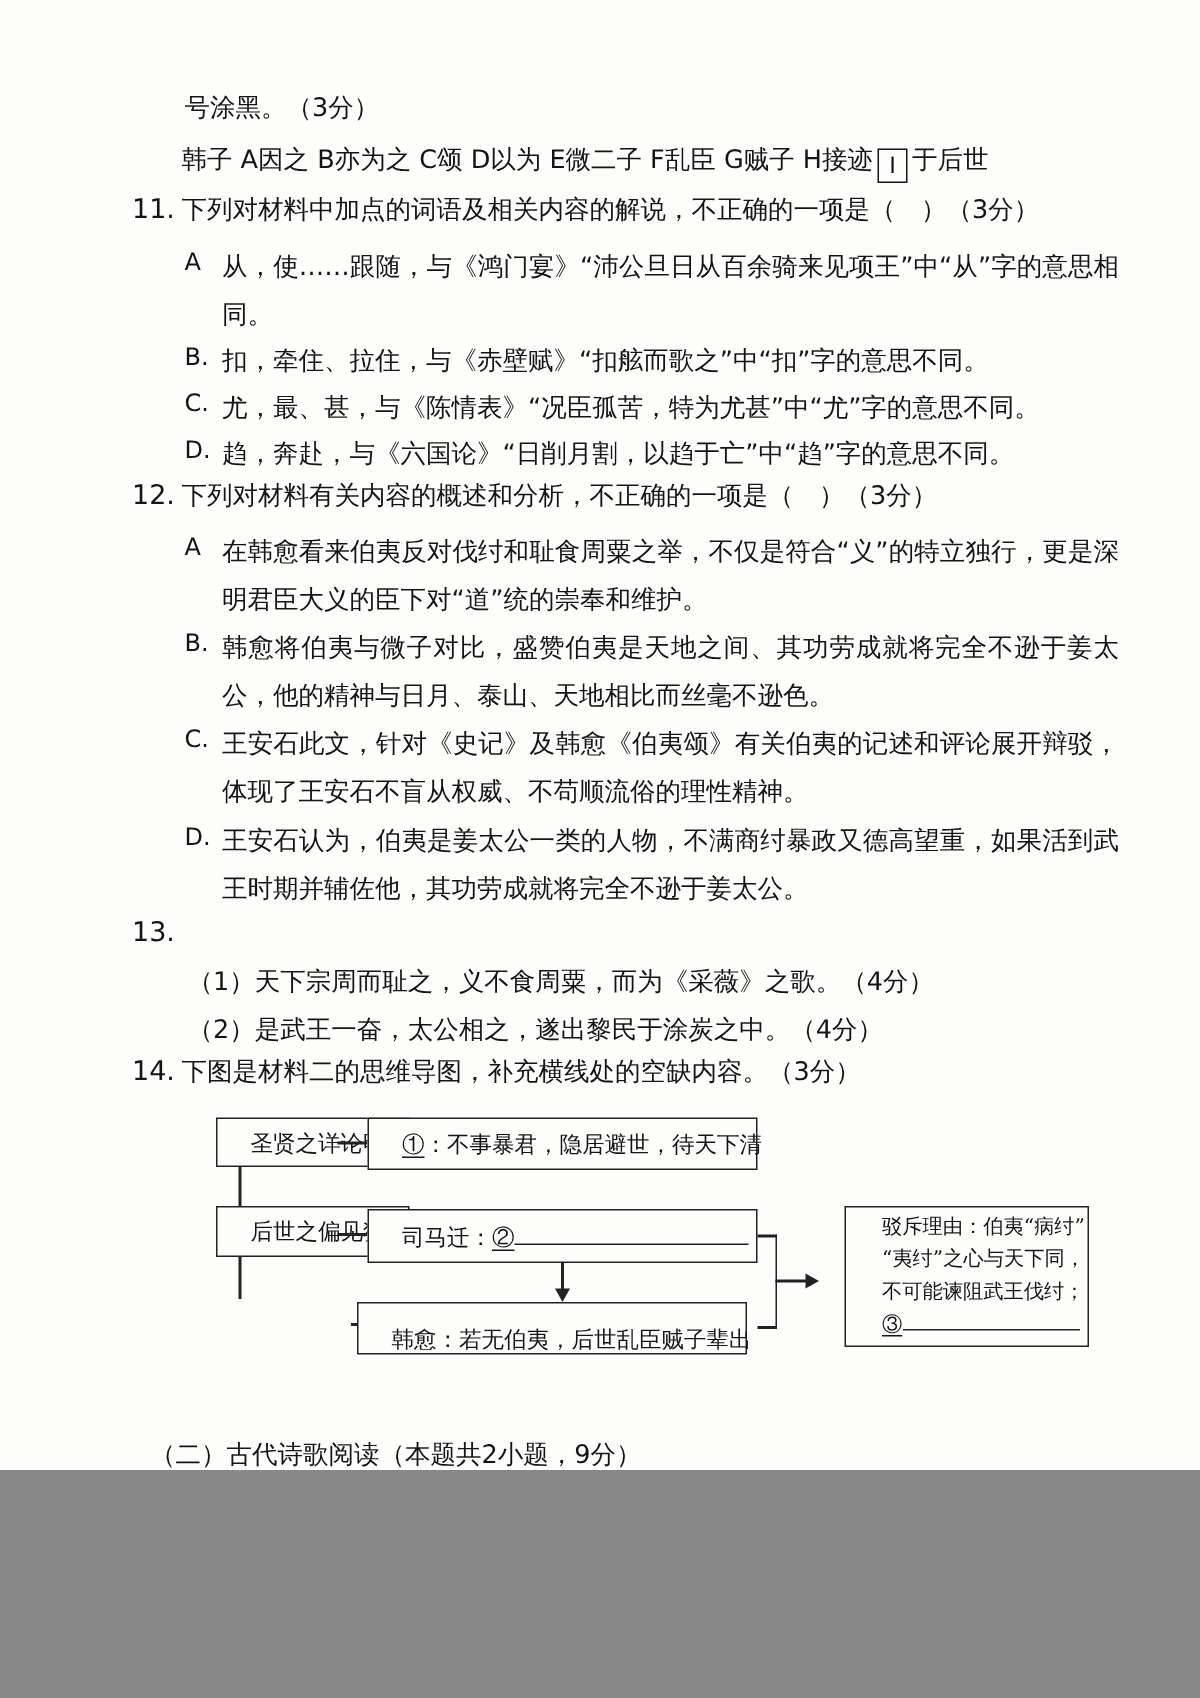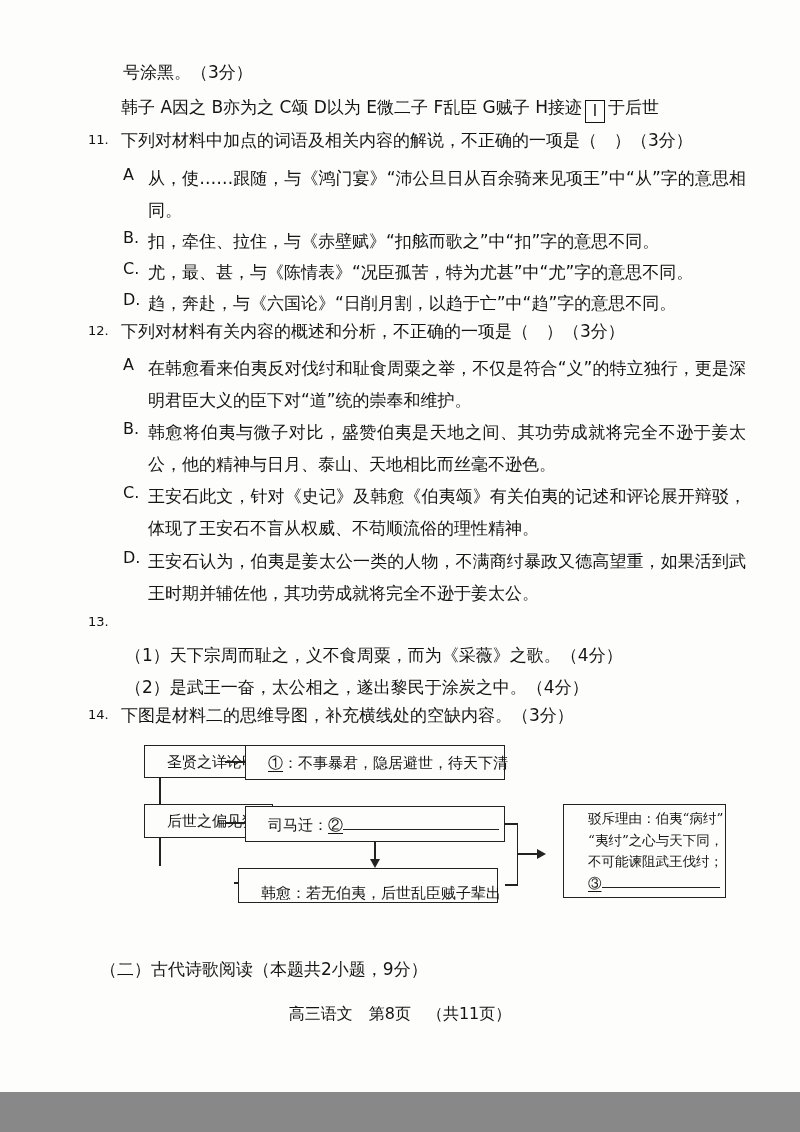--- a/index.html
+++ b/index.html
@@ -1,26 +1,26 @@
 <!DOCTYPE html>
 <html lang="zh"><head>
 <meta charset="utf-8">
 <style>
   html,body{margin:0;padding:0;background:#888;}
   .page{
     position:relative;
-    width:800px;height:1092px;
+    width:800px;height:980px;
     margin:0 auto;
     background:#fdfdfc;
     font-family:"DejaVu Sans",sans-serif;
     color:#141414;
     overflow:hidden;
   }
   .line{position:absolute;font-size:17px;line-height:22px;white-space:nowrap;}
-  .qnum{position:absolute;left:88px;font-size:13px;line-height:22px;text-align:right;}
+  .qnum{position:absolute;left:88px;font-size:18px;line-height:22px;text-align:right;}
   .qstem{position:absolute;left:121px;font-size:17px;line-height:22px;white-space:nowrap;}
   .opt{position:absolute;left:123px;width:625px;}
   .opt .optlabel{position:absolute;left:0;top:0;font-size:16px;line-height:23px;}
   .opt .opttext{display:block;margin-left:25px;width:598px;font-size:17px;line-height:31.5px;
                 text-align:justify;word-break:break-all;}
   .subitem{position:absolute;left:125px;font-size:17px;line-height:22px;white-space:nowrap;}
   .boxedI{display:inline-block;border:1.6px solid #141414;min-width:18px;height:21px;
           text-align:center;font-size:15px;line-height:21px;vertical-align:-3px;margin:0 3px;}
   
   .figure{position:absolute;left:88px;top:740px;width:680px;height:175px;

